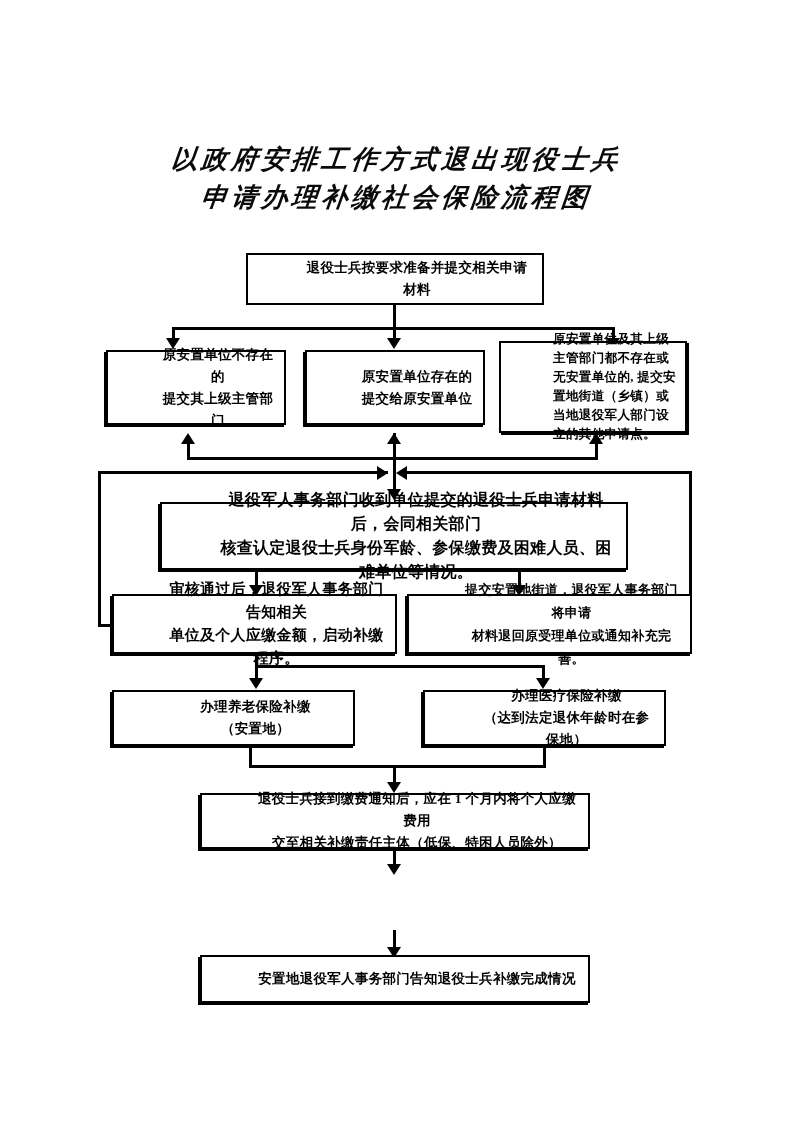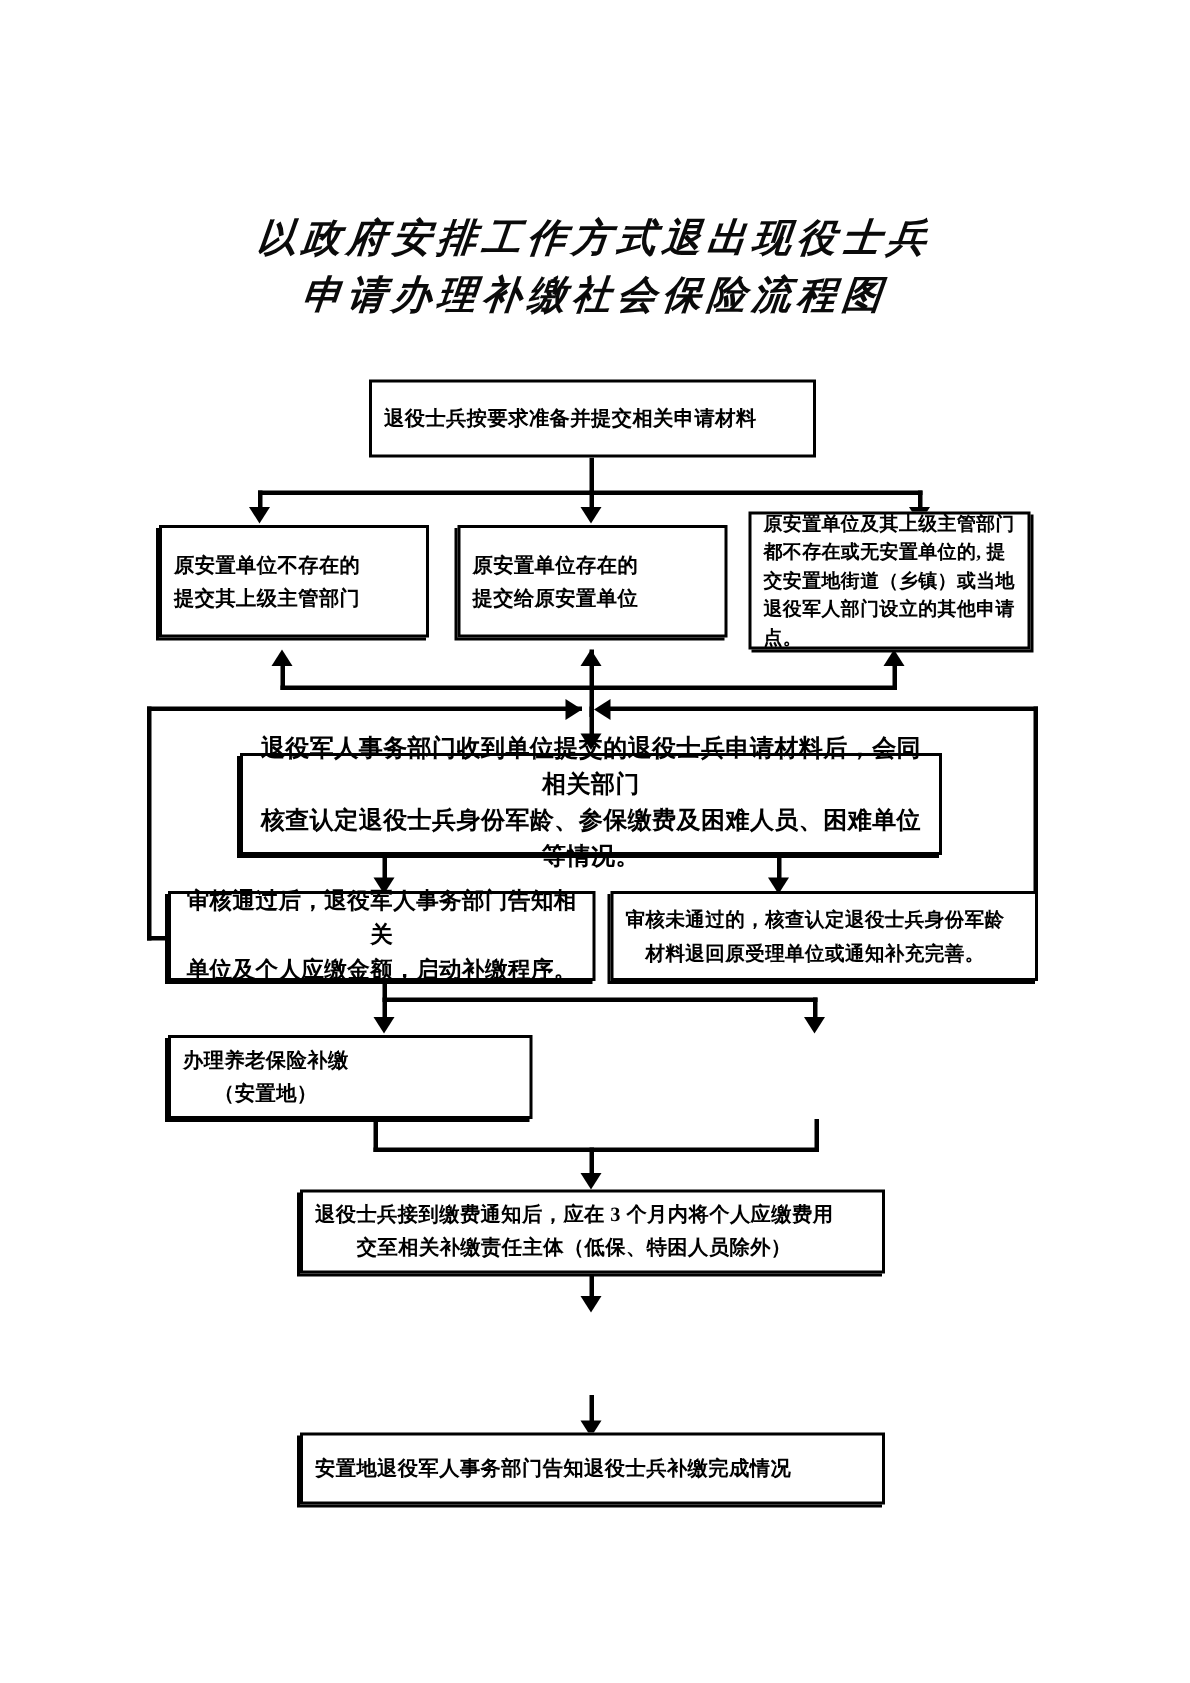--- a/index.html
+++ b/index.html
@@ -45,22 +45,24 @@
   }
 
   
   .node {
     position: absolute;
     box-sizing: border-box;
     border: 2px solid #000;
     background: #fff;
     display: flex;
     align-items: center;
+    justify-content: center;
     text-align: center;
     z-index: 3;
+    padding-left: 44px;
   }
   .node .txt {
     font-family: "Liberation Serif", "DejaVu Serif", serif;
     font-size: 13.5px;
     font-weight: 700;
     line-height: 22px;
     letter-spacing: 0.3px;
     padding: 0 8px;
     white-space: pre-line;
   }
@@ -173,44 +175,48 @@
   <div class="arrow arrow-down" style="left:249px; top:585px;"></div>
   <div class="ln v" style="left:518px; top:570px; height:18px;"></div>
   <div class="arrow arrow-down" style="left:512px; top:585px;"></div>
 
   <div class="node sh" style="left:112px; top:594px; width:285px; height:60px;">
     <div class="txt" style="font-size:15px; line-height:23px;">审核通过后，退役军人事务部门告知相关
 单位及个人应缴金额，启动补缴程序。</div>
   </div>
 
   <div class="node sh" style="left:407px; top:594px; width:285px; height:60px;">
-    <div class="txt" style="font-size:13px; line-height:23px;">审核未通过的，核查认定退役士兵身份军龄
+    <div class="txt" style="font-size:13px; line-height:23px;">提交安置地街道，退役军人事务部门将申请
 材料退回原受理单位或通知补充完善。</div>
   </div>
 
   <div class="ln v" style="left:255px; top:654px; height:26px;"></div>
   <div class="ln h" style="left:255px; top:665px; width:290px;"></div>
   <div class="ln v" style="left:542px; top:665px; height:15px;"></div>
   <div class="arrow arrow-down" style="left:249px; top:678px;"></div>
   <div class="arrow arrow-down" style="left:536px; top:678px;"></div>
 
   <div class="node sh" style="left:112px; top:690px; width:243px; height:56px;">
     <div class="txt">办理养老保险补缴
 （安置地）</div>
   </div>
 
+  <div class="node sh" style="left:423px; top:690px; width:243px; height:56px;">
+    <div class="txt">办理医疗保险补缴
+（达到法定退休年龄时在参保地）</div>
+  </div>
 
   <div class="ln v" style="left:249px; top:746px; height:22px;"></div>
   <div class="ln v" style="left:543px; top:746px; height:22px;"></div>
   <div class="ln h" style="left:249px; top:765px; width:297px;"></div>
   <div class="ln v" style="left:393px; top:765px; height:20px;"></div>
   <div class="arrow arrow-down" style="left:387px; top:782px;"></div>
 
   <div class="node sh" style="left:200px; top:793px; width:390px; height:56px;">
-    <div class="txt">退役士兵接到缴费通知后，应在 3 个月内将个人应缴费用
+    <div class="txt">退役士兵接到缴费通知后，应在 1 个月内将个人应缴费用
 交至相关补缴责任主体（低保、特困人员除外）</div>
   </div>
 
   <div class="ln v" style="left:393px; top:849px; height:18px;"></div>
   <div class="arrow arrow-down" style="left:387px; top:864px;"></div>
 
 
   <div class="ln v" style="left:393px; top:930px; height:20px;"></div>
   <div class="arrow arrow-down" style="left:387px; top:947px;"></div>
 

